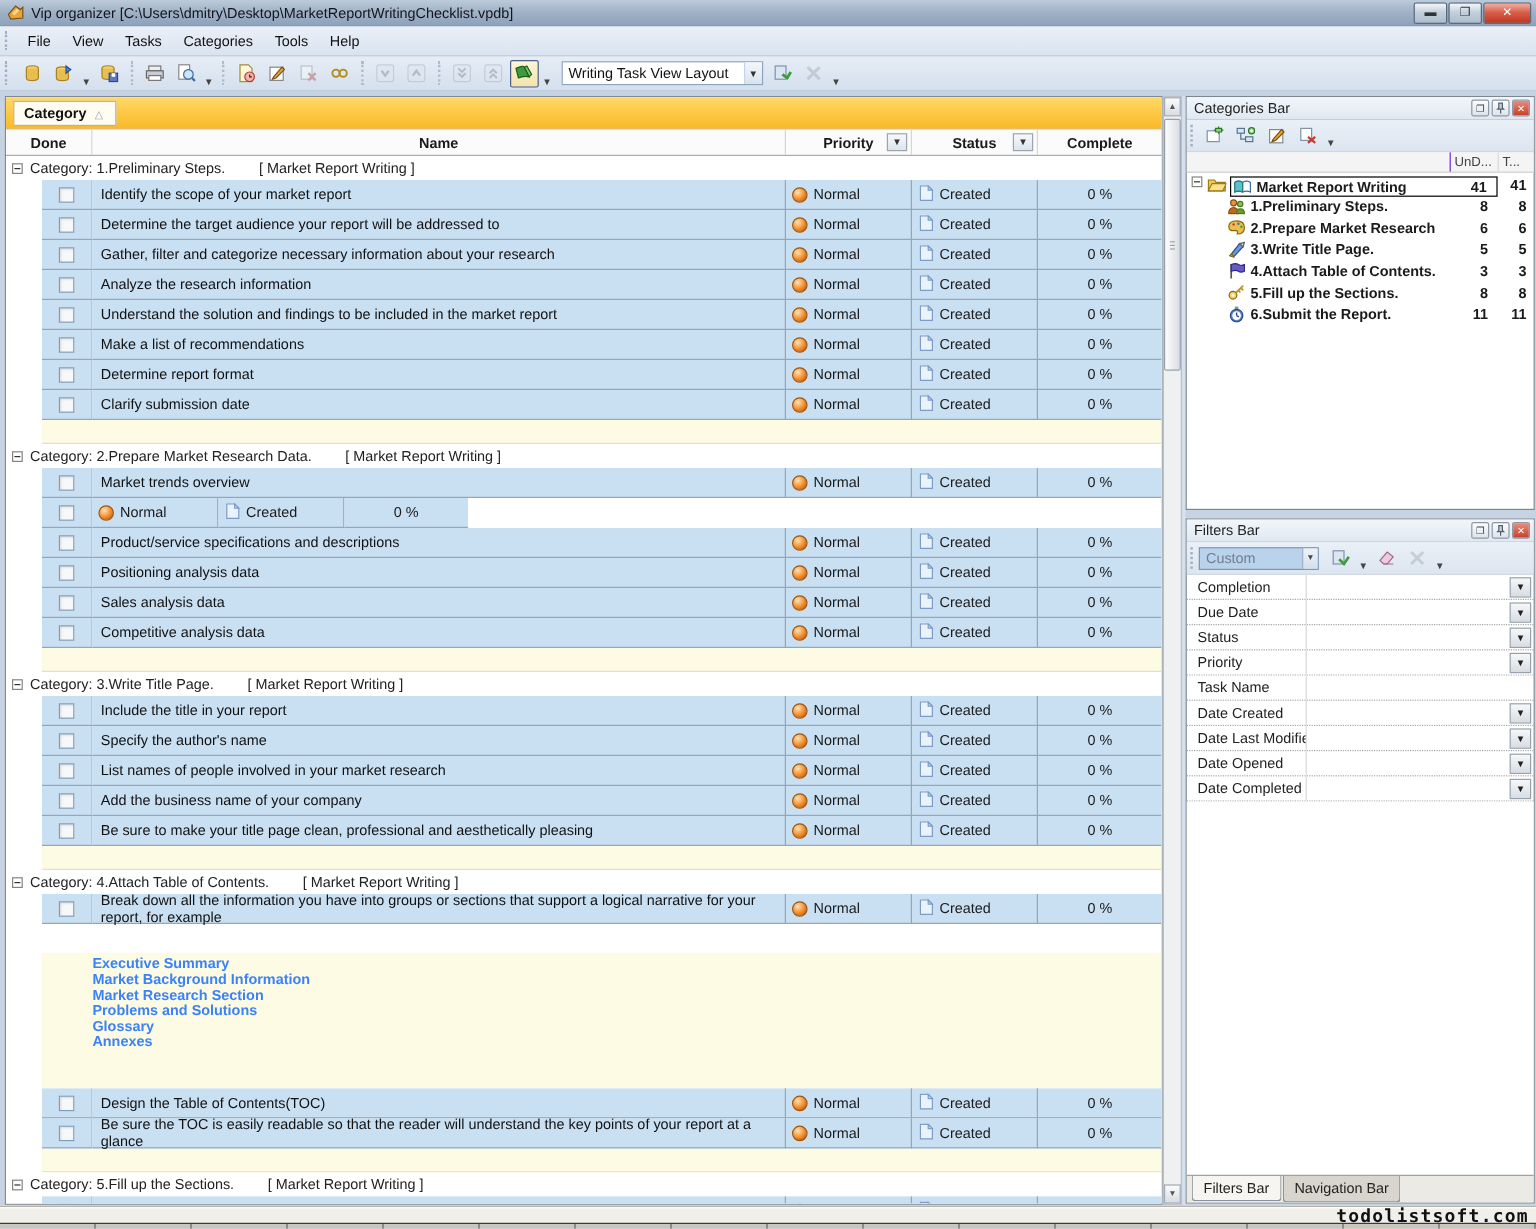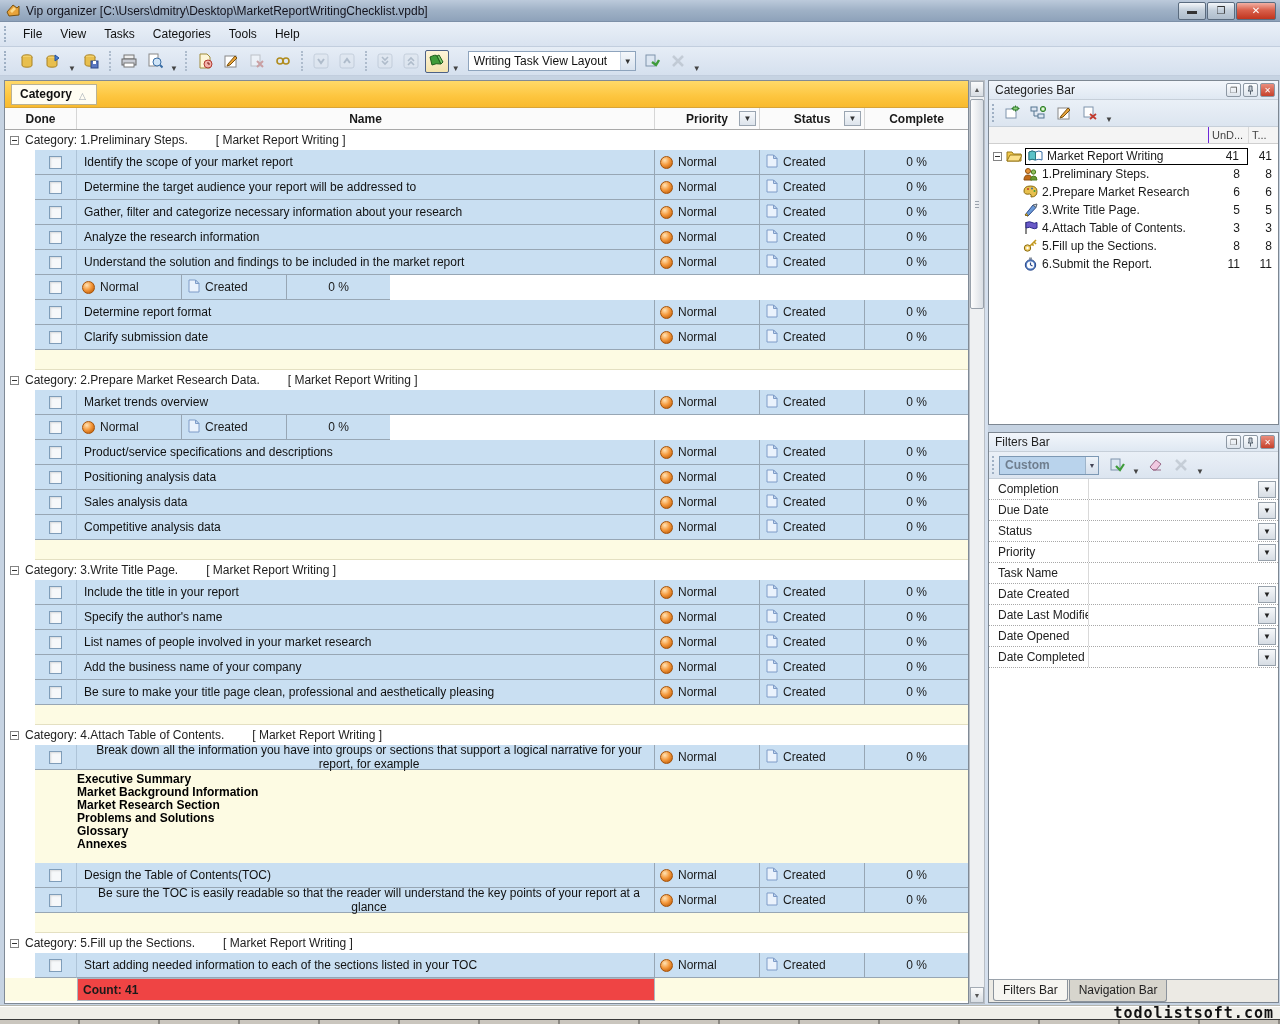--- a/index.html
+++ b/index.html
@@ -65,39 +65,39 @@
     color:#333; display:flex; align-items:center; justify-content:center; }
 
   .tbody { flex:1; overflow:hidden; background:#fff; }
   .group-row { height:20px; display:flex; align-items:center; background:#fff;
     font-size:12px; color:#222; }
   .minus-box { width:9px; height:9px; border:1px solid #848484; background:#fff;
     margin:0 6px 0 5px; position:relative; flex:0 0 auto; }
   .minus-box::after { content:""; position:absolute; left:1px; right:1px; top:3px;
     border-top:1px solid #333; }
   .group-label { margin-right:28px; }
-  .task-row { height:25px; display:flex;text-align:center; }
+  .task-row { height:25px; display:flex; }
   .task-row .indent { width:30px; background:#fff; }
   .cell { border-bottom:1px solid #97a6b4; border-right:1px solid #97a6b4;
     background:#c9dff2; display:flex; align-items:center; height:100%; }
   .task-row:first-of-type .cell { border-top:1px solid #97a6b4; }
   .cell.done { width:42px; justify-content:center; border-right:1px solid #aec4d8; }
   .cell.name { width:578px; padding-left:7px; font-size:12px; color:#111; }
   .cell.prio { width:105px; padding-left:5px; gap:5px; font-size:12px; }
   .cell.stat { width:105px; padding-left:6px; gap:5px; font-size:12px; }
   .cell.comp { width:103px; justify-content:center; border-right:none; font-size:12px; }
   .checkbox { width:13px; height:13px; background:#f6f8fa; border:1px solid #7f9db9;
     box-shadow:inset 1px 1px 2px rgba(0,0,0,.12); }
   .sphere { width:13px; height:13px; border-radius:50%;
     background:radial-gradient(circle at 35% 30%, #ffe3b5, #f59a3e 45%, #c2610c 85%);
     border:1px solid #a55208; flex:0 0 auto; }
   .sep-row { height:20px; background:#fdfbe3; border-bottom:1px solid #e4e0c2;
     margin-left:30px; }
-  .notes-block { height:93px; background:#fdfbe3; margin-left:30px; padding:3px 0 0 42px;
-    font-weight:bold; color:#000000; font-size:12px; line-height:13px; }
+  .notes-block { height:113px; background:#fdfbe3; margin-left:30px; padding:3px 0 0 42px;
+    font-weight:bold; color:#3b82f6; font-size:12px; line-height:13px;margin-top:24px; }
   .count-row { height:23px; display:flex; }
   .count-row .pad-l { width:72px; background:#fdfbe3; }
   .count-row .bar { width:578px; background:#ef4444; border:1px solid #aab6c2;
     display:flex; align-items:center; padding-left:5px; font-weight:bold; }
   .count-row .pad-r { flex:1; background:#fdfbe3; }
   .table-fill { flex:1; background:#fdfbe3; }
 
   
   .vscroll { position:absolute; left:969px; top:80px; width:16px; height:924px;
     background:#eef0f2; border:1px solid #b9bfc6; display:flex; flex-direction:column; }
@@ -125,30 +125,30 @@
   .panel-toolbar { height:27px; background:linear-gradient(#eaf0f7,#dce5f0);
     border-bottom:1px solid #c6cfd9; display:flex; align-items:center; padding-left:10px; flex:0 0 auto;}
   .panel-toolbar::before { content:""; position:absolute; margin-left:-7px; height:18px;
     border-left:2px dotted #9fb0c4; }
 
   .tree-head { height:17px; display:flex; background:#f4f4f4; border-bottom:1px solid #cfcfcf;
     font-size:11px; color:#444; flex:0 0 auto; }
   .tree-head .spring { flex:1; }
   .tree-head .c1 { width:40px; border-left:1px solid #6d28d9; display:flex; align-items:center; padding-left:3px;}
   .tree-head .c2 { width:30px; border-left:1px solid #d9d9d9; display:flex; align-items:center; padding-left:3px;}
-  .tree-row { height:18px; display:flex; align-items:center; font-weight:normal; font-size:12px; }
+  .tree-row { height:18px; display:flex; font-weight:bold; font-size:12px; }
   .tree-row .lbl { white-space:nowrap; overflow:hidden; flex:1; }
   .tree-row .num { width:40px; text-align:right; padding-right:8px; flex:0 0 auto; }
   .tree-row .num2 { width:30px; text-align:right; padding-right:6px; flex:0 0 auto; }
   .tree-row.selected .sel-wrap { border:1px solid #000; background:#fff; }
   .tree-ico { width:15px; height:14px; margin-right:4px; flex:0 0 auto; }
 
   .filter-combo { width:100px; height:19px; background:#b9d3ec; border:1px solid #7c98b4;
     display:flex; align-items:center; }
-  .filter-combo .val { flex:1; padding-left:5px; color:#6f7e8e; font-size:12px;font-weight:bold; }
+  .filter-combo .val { flex:1; padding-left:5px; color:#6f7e8e; font-size:12px; }
   .filter-combo .arrow { width:13px; height:100%; border-left:1px solid #9eb4ca;
     background:linear-gradient(#eef3f9,#d4dfec); font-size:7px; display:flex; align-items:center;
     justify-content:center; color:#445; }
   .filter-grid { flex:0 0 auto; }
   .filter-row { height:21px; display:flex; align-items:center;
     border-bottom:1px dotted #a8a8a8; }
   .filter-row .flabel { width:100px; padding-left:9px; border-right:1px solid #d9d9d9;
     height:100%; display:flex; align-items:center; white-space:nowrap; overflow:hidden; color:#222; }
   .filter-row .fval { flex:1; height:100%; }
   .fdrop { width:18px; height:17px; margin-right:2px; border:1px solid #97a1ab;
@@ -439,20 +439,21 @@
             </svg></span>
           <span>Created</span>
         </div>
         <div class="cell comp">0 %</div>
       </div>
       <div class="task-row">
         <div class="indent"></div>
         <div class="cell done">
           <span class="checkbox"></span>
         </div>
+        <div class="cell name">Make a list of recommendations</div>
         <div class="cell prio">
           <span class="sphere"></span>
           <span>Normal</span>
         </div>
         <div class="cell stat">
           <span><svg width="12" height="14" viewBox="0 0 12 14">
               <path d="M1 1 h6.5 L11 4.5 V13 H1 Z" fill="#eaf2fc" stroke="#7e9cc8"></path>
               <path d="M7.5 1 L11 4.5 H7.5 Z" fill="#c9dcf2" stroke="#7e9cc8"></path>
             </svg></span>
           <span>Created</span>

